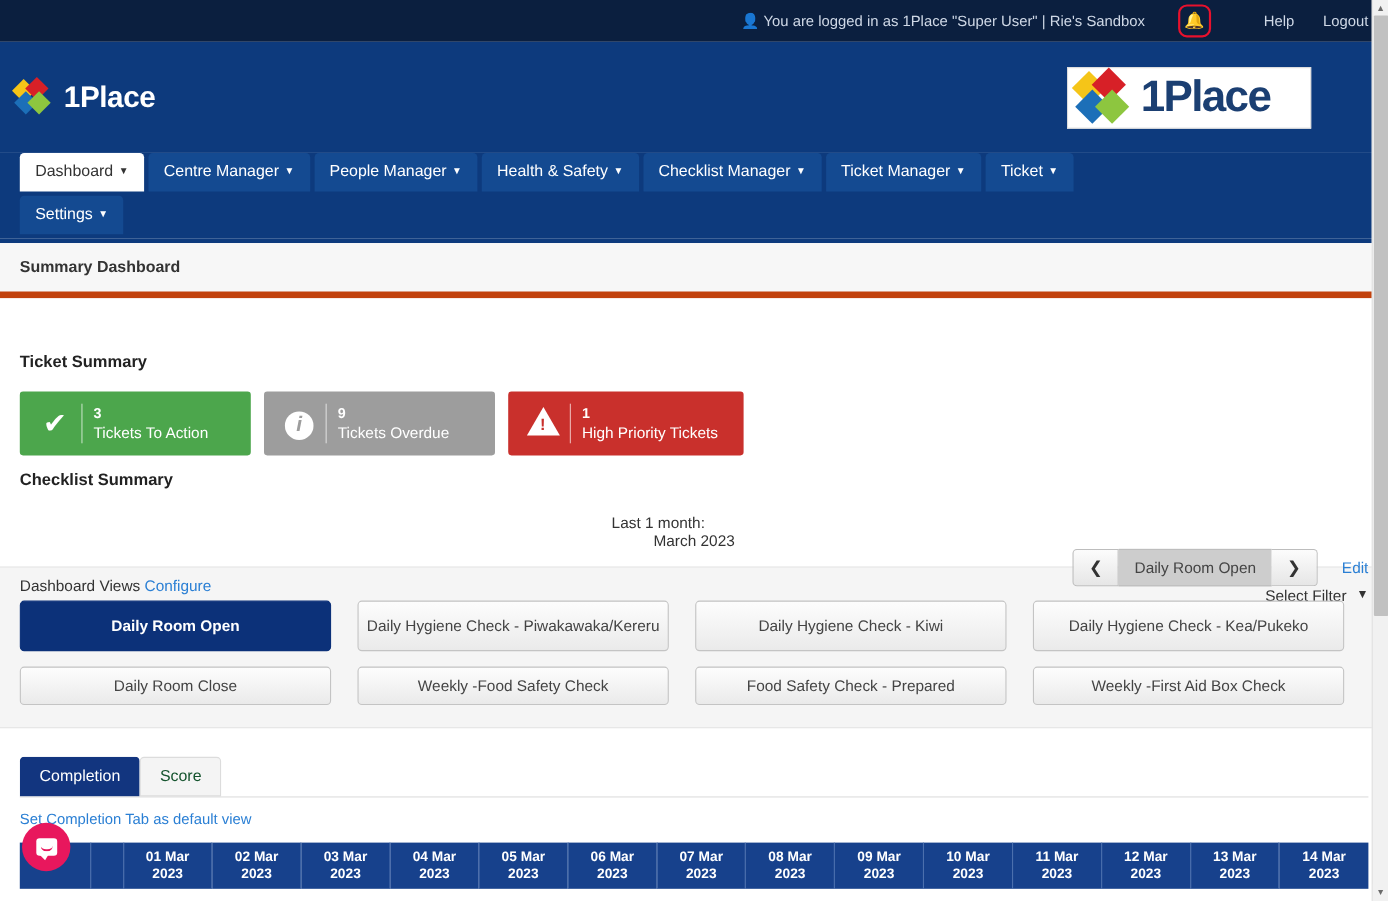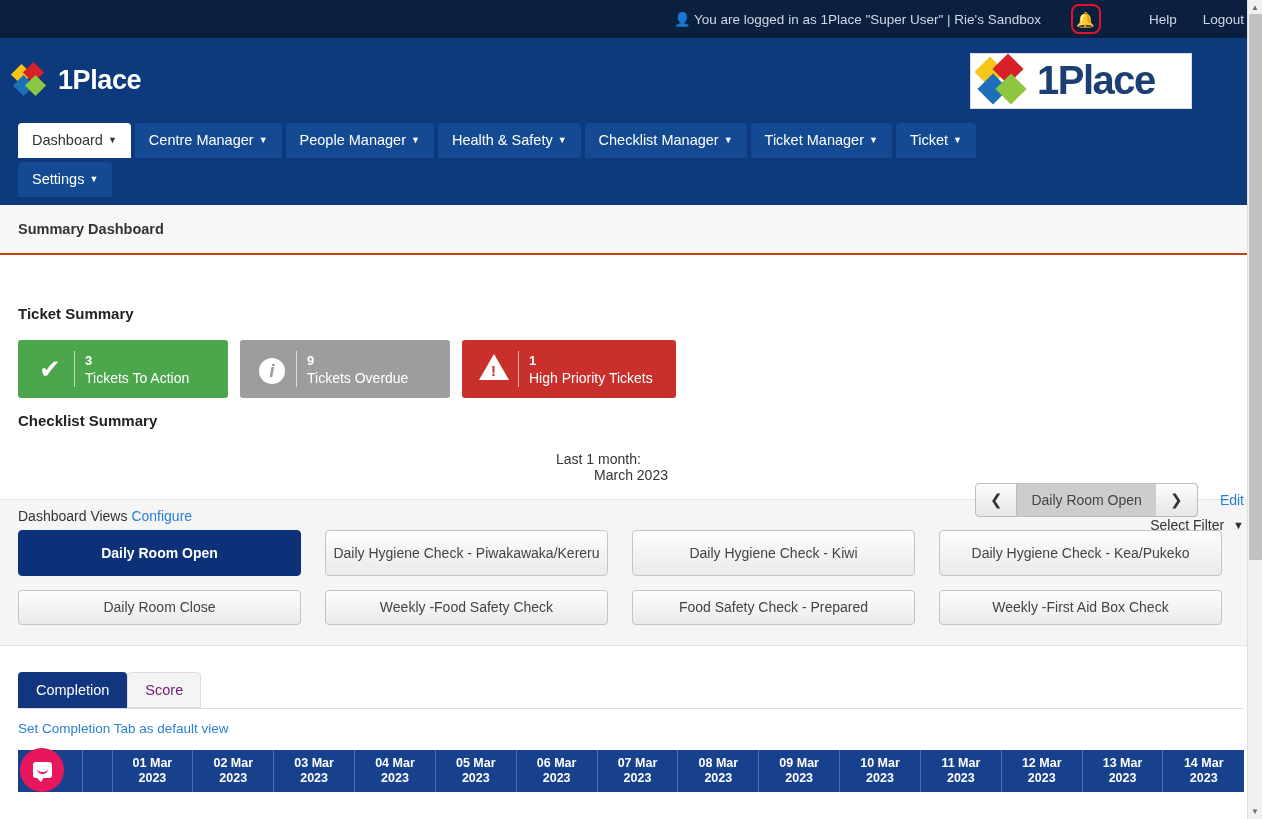--- a/index.html
+++ b/index.html
@@ -25,21 +25,21 @@
   .bell-wrap {
     width:30px;height:30px;margin:0 22px 0 30px;
     border:2.5px solid #e8112d;border-radius:8px;
     display:flex;align-items:center;justify-content:center;
   }
   .bell-glyph { color:#ffffff; font-size:15px; line-height:1; }
   .topbar a.tlink { color:#cfd8e6;text-decoration:none;font-size:13.5px;margin-left:26px; }
 
   
   .brandbar {
-    height:85px; background:#0d3a7d; position:relative;
+    height:101px; background:#0d3a7d; position:relative;
   }
   .brand-left {
     position:absolute; left:14px; top:50%; transform:translateY(-50%);
     display:flex; align-items:center; gap:8px;
   }
   .brand-text { color:#ffffff; font-size:27px; font-weight:bold; letter-spacing:-0.4px; }
   .logo-diamonds { position:relative; width:36px; height:32px; }
   .dm { position:absolute; width:15px; height:15px; transform:rotate(45deg); }
   .dm.y { background:#f5c518; left:0px;  top:2px; }
   .dm.r { background:#d72027; left:12px; top:0px; }
@@ -68,21 +68,21 @@
     margin:0 4px 4px 0; cursor:pointer;
     border-radius:4px 4px 0 0;
     white-space:nowrap;
   }
   .navitem.active { background:#ffffff; color:#333333; }
   .caret { display:inline-block; margin-left:5px; font-size:9px; vertical-align:2px; }
   .navpad { height:4px; background:#0d3a7d; }
 
   
   .pagetitle-strip {
-    height:50px; background:#f7f7f7; border-bottom:2px solid #c2410c;
+    height:50px; background:#f7f7f7; border-bottom:6px solid #c2410c;
     display:flex; align-items:center; padding-left:18px;
   }
   .pagetitle { font-size:14.5px; font-weight:bold; color:#333333; }
 
   
   .content { padding:0 18px; background:#ffffff; }
   .sec-title { font-size:15px; font-weight:bold; color:#222222; }
 
   #ticket-summary-title { margin-top:50px; }
 
@@ -140,21 +140,21 @@
   .dv-btn.tall { min-height:46px; }
   .dv-btn.active { background:#0c3179; border-color:#0c3179; color:#ffffff; font-weight:bold; }
 
   
   .tabs { display:flex; margin-top:26px; padding-left:18px; }
   .tab {
     padding:9px 17px; font-size:14.5px; cursor:pointer;
     border-radius:4px 4px 0 0; border:1px solid transparent;
   }
   .tab.active { background:#12357f; color:#ffffff; }
-  .tab.idle { background:#f4f4f4; color:#701a75; border-color:#dcdcdc; border-bottom-color:#dcdcdc; }
+  .tab.idle { background:#f4f4f4; color:#14532d; border-color:#dcdcdc; border-bottom-color:#dcdcdc; }
   .tabs-rule { height:1px; background:#dddddd; margin:0 18px; }
 
   .default-link { display:block; margin:12px 0 0 18px; font-size:13.5px; color:#2a7fd4; text-decoration:none; cursor:pointer; }
 
   
   .tbl-wrap { margin:14px 18px 0 18px; }
   table.grid { border-collapse:collapse; width:100%; table-layout:fixed; }
   table.grid th {
     background:#17418c; color:#ffffff; font-size:12.5px; font-weight:bold;
     padding:6px 2px; text-align:center; line-height:15px;

